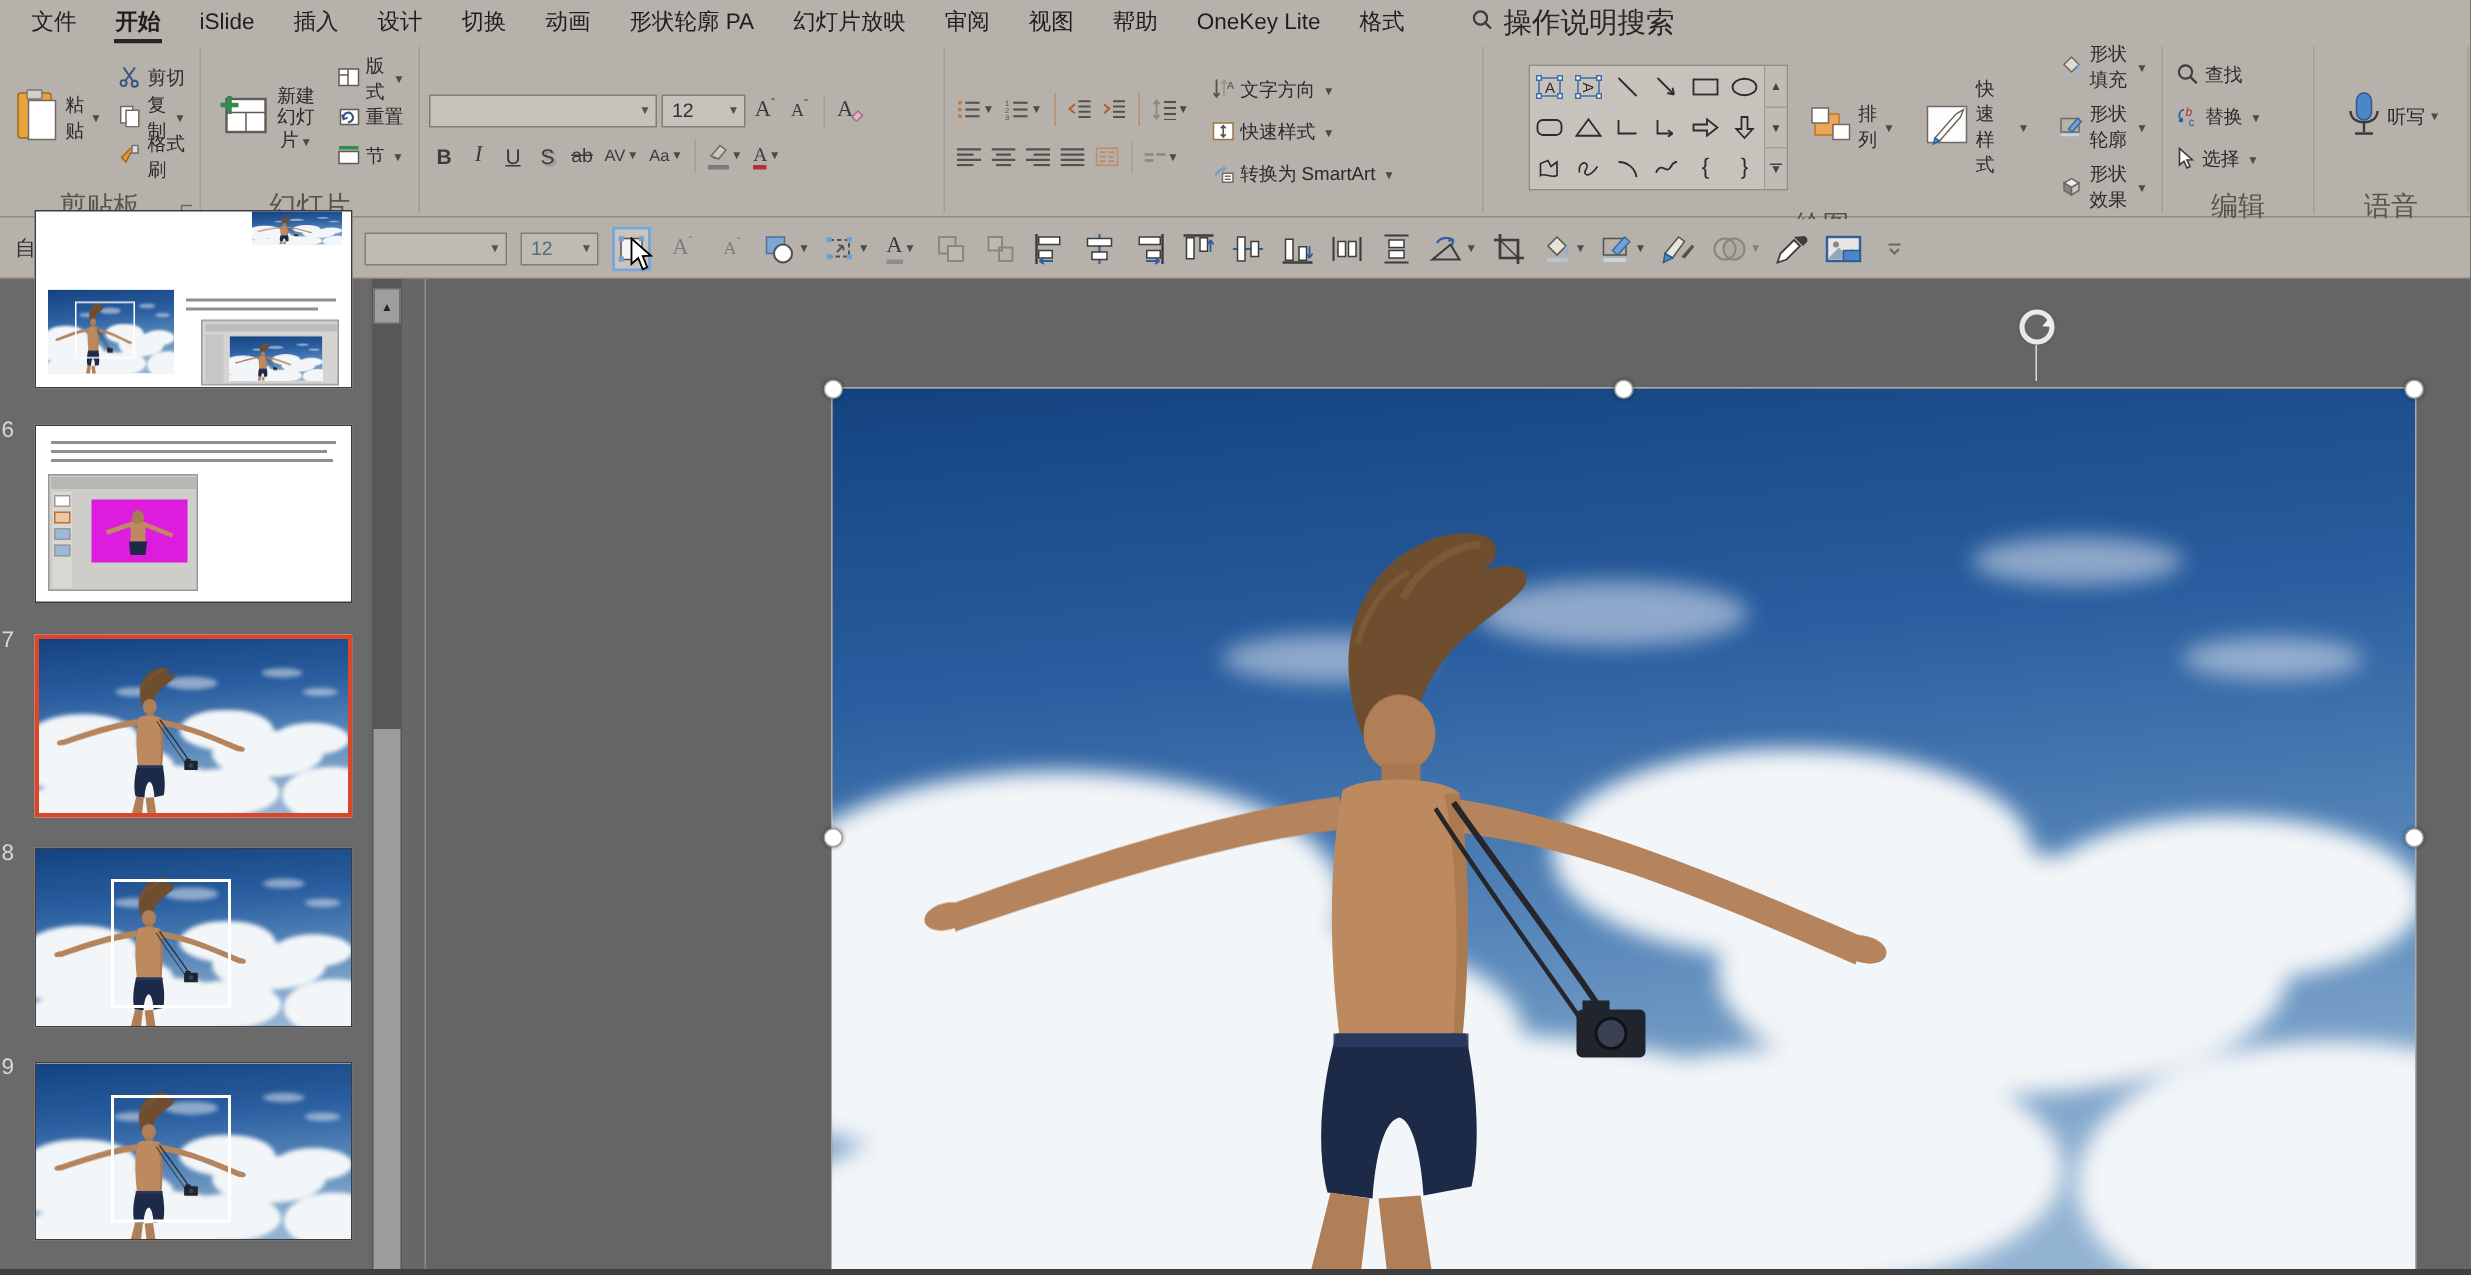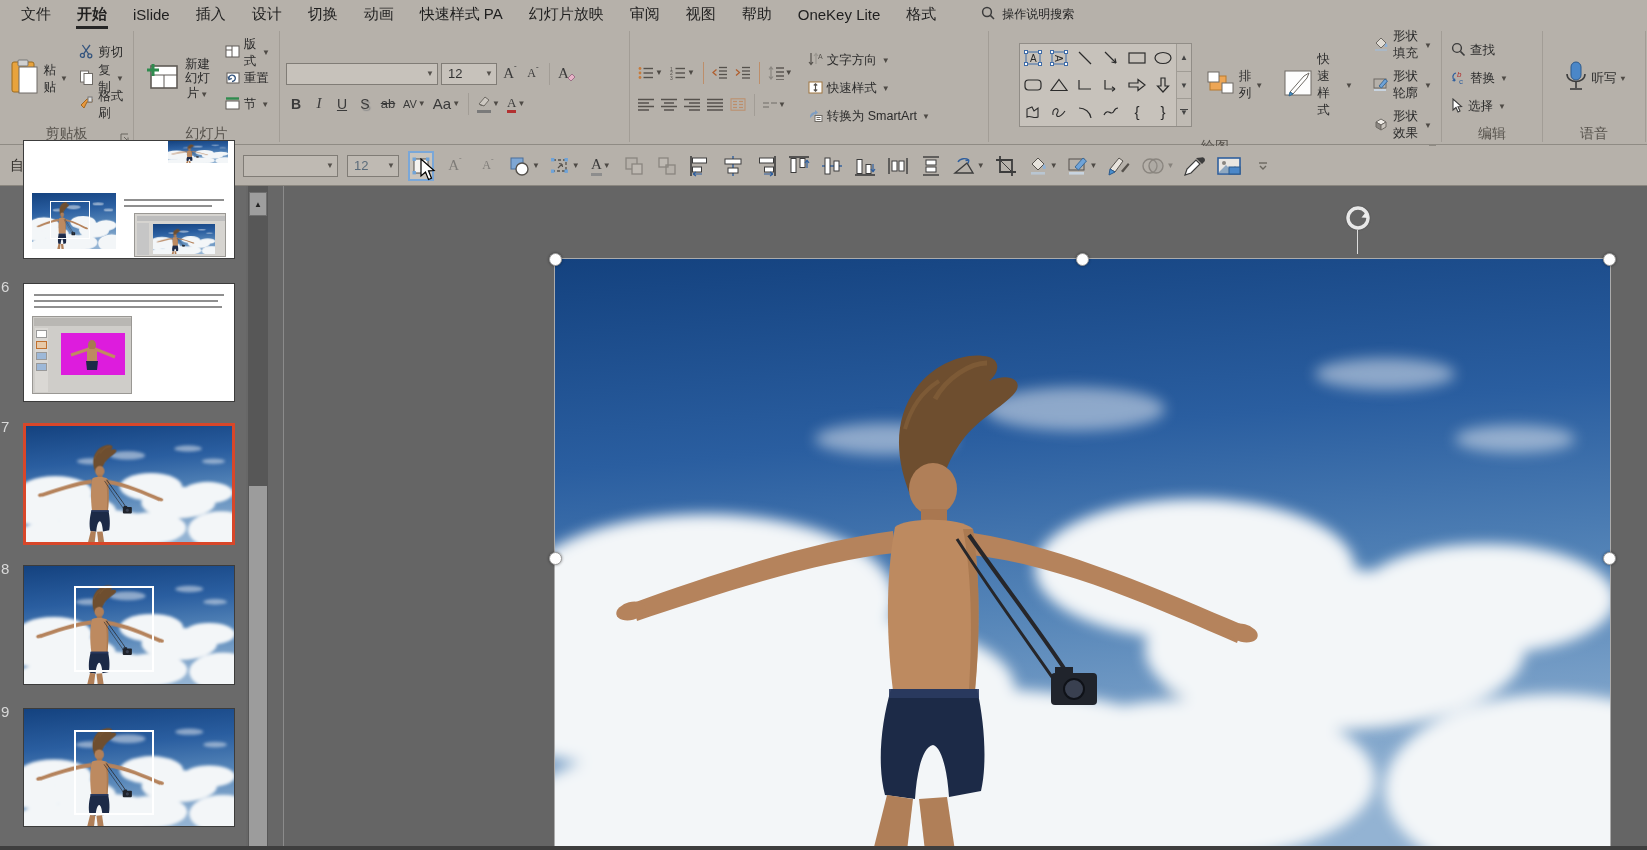--- a/index.html
+++ b/index.html
@@ -8,27 +8,27 @@
     position:relative; width:1647px; height:850px; overflow:hidden;
     font-family:"Liberation Sans", sans-serif; background:#b6b1aa; color:#262626;
     -webkit-font-smoothing:antialiased;
   }
   
   .menubar { position:absolute; left:0; top:0; width:100%; height:29px;
     display:flex; align-items:stretch; padding-left:8px; background:#b6b1aa; }
   .mtab { display:flex; align-items:center; padding:0 13px; font-size:15px; color:#1f1f1f; cursor:default; position:relative;}
   .mtab.active { font-weight:bold; }
   .mtab.active::after { content:""; position:absolute; left:12px; right:12px; bottom:0; height:3px; background:#262626;}
-  .msearch { display:flex; align-items:center; gap:7px; padding:0 14px; font-size:12px; color:#262626; margin-left:18px;}
+  .msearch { display:flex; align-items:center; gap:7px; padding:0 14px; font-size:19px; color:#262626; margin-left:18px;}
   
   .ribbon { position:absolute; left:0; top:29px; width:100%; height:116px; background:#b6b1aa;
     border-bottom:1px solid #8f8b84; display:flex; }
   .rgroup { position:relative; display:flex; flex-direction:column; height:100%; }
   .rgroup .gbody { flex:1; display:flex; align-items:center; padding:4px 6px 0 6px; gap:4px;}
-  .rgroup .glabel { height:20px; font-size:14px; color:#57534d; text-align:center; position:relative; padding-top:1px;}
+  .rgroup .glabel { height:20px; font-size:18px; color:#57534d; text-align:center; position:relative; padding-top:1px;}
   .gsep { width:1px; background:#a29d96; margin:2px 0; }
   .launcher { position:absolute; right:2px; bottom:3px; width:12px; height:12px; opacity:.8;}
   .bigbtn { display:flex; flex-direction:row; align-items:center; justify-content:center; gap:3px;
     font-size:12.5px; color:#2b2b2b; padding:2px 5px; min-width:46px; height:86px;}
   .smallbtn { display:flex; align-items:center; gap:4px; font-size:12.5px; color:#2b2b2b; padding:2px 3px; height:24px;}
   .dd { font-size:8px; color:#4e4a45; margin-left:1px;}
   .colstack { display:flex; flex-direction:column; justify-content:center; gap:2px;}
   .rowline { display:flex; align-items:center; gap:3px; height:26px;}
   .combo { background:#c7c2bb; border:1px solid #807c76; height:22px; display:flex; align-items:center;
     justify-content:space-between; padding:0 3px 0 6px; font-size:13px; color:#333; }
@@ -85,21 +85,21 @@
 <div class="app">
 
   <div class="menubar">
     <div class="mtab">文件</div>
     <div class="mtab active">开始</div>
     <div class="mtab">iSlide</div>
     <div class="mtab">插入</div>
     <div class="mtab">设计</div>
     <div class="mtab">切换</div>
     <div class="mtab">动画</div>
-    <div class="mtab">快速样式 PA</div>
+    <div class="mtab">形状轮廓 PA</div>
     <div class="mtab">幻灯片放映</div>
     <div class="mtab">审阅</div>
     <div class="mtab">视图</div>
     <div class="mtab">帮助</div>
     <div class="mtab">OneKey Lite</div>
     <div class="mtab">格式</div>
     <div class="msearch">
       <span>
         <svg width="14" height="14" viewBox="0 0 14 14">
             <circle cx="6" cy="6" r="4.4" fill="none" stroke="#3c3c3c" stroke-width="1.5"></circle>
@@ -252,21 +252,21 @@
               <span style="text-shadow:1.5px 1.5px 1px #8d8d8d;">S</span>
             </div>
           <div class="tbtn">
               <span style="text-decoration:line-through; font-size:13px;">ab</span>
             </div>
           <div class="tbtn">
               <span style="font-size:11px; letter-spacing:0;">AV</span>
               <span class="dd">▼</span>
             </div>
           <div class="tbtn">
-              <span style="font-size:15px;">Aa</span>
+              <span style="font-size:11px;">Aa</span>
               <span class="dd">▼</span>
             </div>
           <div class="vline"></div>
           <div class="tbtn">
               <span class="under"><svg width="14" height="12" viewBox="0 0 14 12">
                   <path d="M2,9 L8,2 L12,5 L7,11 Z" fill="#cdc8c1" stroke="#6e6a64"></path>
                   <path d="M2,9 L4,11 L7,11 Z" fill="#6e6a64"></path>
                 </svg></span>
               <span class="dd">▼</span>
             </div>

